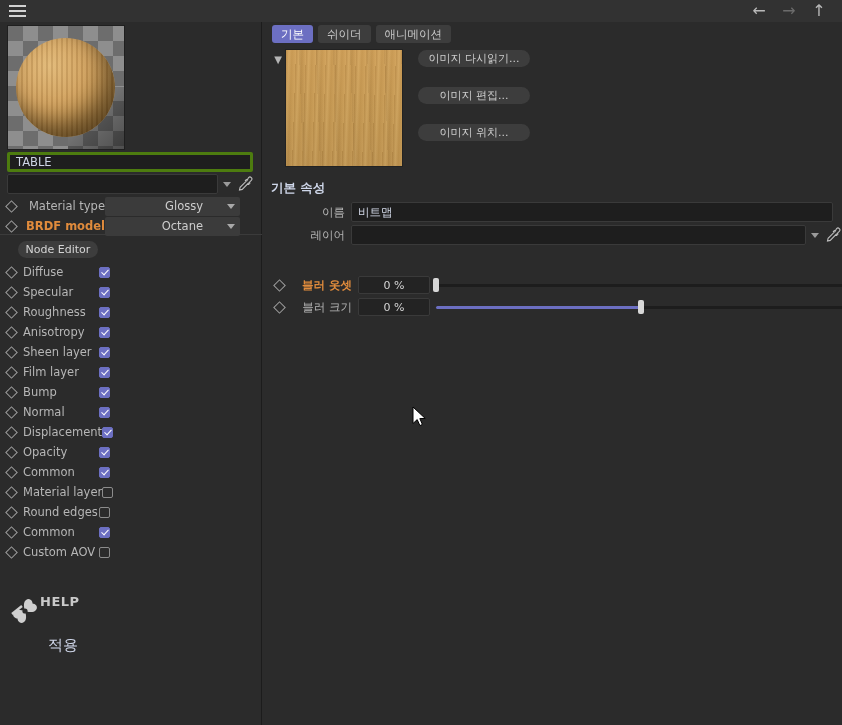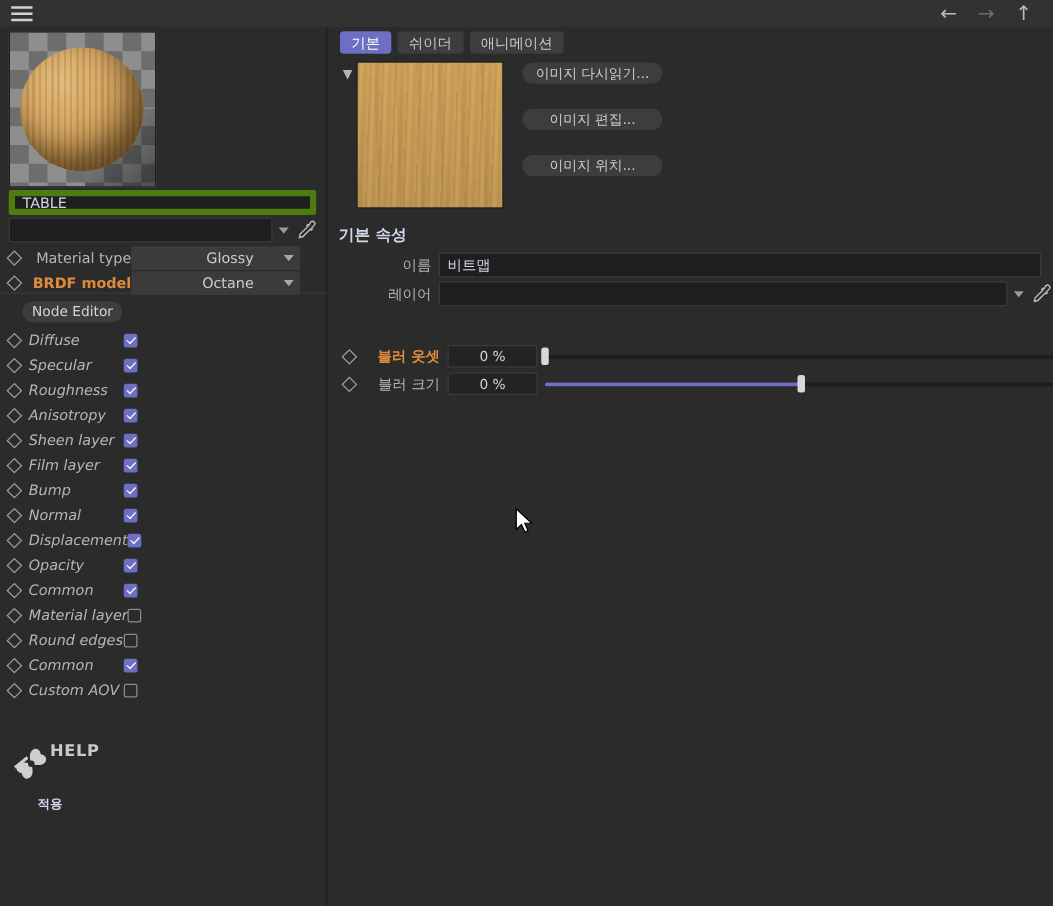--- a/index.html
+++ b/index.html
@@ -60,21 +60,21 @@
       radial-gradient(circle at 34% 28%, #e0b878 0%, #cfa05e 38%, #b0823f 72%, #8a602c 100%);
     box-shadow: inset -10px -14px 22px rgba(0,0,0,.42);
   }
   #preview .shadowq {
     position: absolute; right: 0; bottom: 0; width: 56px; height: 62px;
     background: linear-gradient(135deg, rgba(0,0,0,0) 0%, rgba(0,0,0,.45) 100%);
   }
 
   #nameField {
     position: absolute; left: 7px; top: 130px; width: 246px; height: 20px;
-    background: #1e1e1e; border: 5px solid #4d7c0f; border-radius: 2px;
+    background: #1e1e1e; border: 3px solid #4d7c0f; border-radius: 2px;
     color: #cfd6e6; font-size: 11.5px;
     display: flex; align-items: center; padding: 0 6px;
   }
   #layerRow {
     position: absolute; left: 7px; top: 152px; width: 246px; height: 20px;
     display: flex; align-items: center;
   }
   #layerField {
     width: 211px; height: 20px; background: #1e1e1e;
     border: 1px solid #3a3a3a; border-radius: 2px;
@@ -111,42 +111,42 @@
 
   #hr1 { position: absolute; left: 0; top: 212px; width: 262px; height: 1px; background: #3b3b3b; }
 
   #nodeEditorBtn {
     position: absolute; left: 18px; top: 219px; width: 80px; height: 17px;
     background: #3d3d3d; border-radius: 9px;
     display: flex; align-items: center; justify-content: center;
     color: #d4d4d4; font-size: 11px; cursor: pointer;
   }
 
-  #checklist { position: absolute; left: 0; top: 240px; width: 262px; font-style: italic; }
+  #checklist { position: absolute; left: 0; top: 240px; width: 262px; }
   .chkrow { height: 20px; display: flex; align-items: center; }
   .chkrow .lbl { font-size: 11.5px; color: #b6b6b6; min-width: 76px; }
   .box {
     width: 11px; height: 11px; border-radius: 2px; cursor: pointer;
     background: #2b2b2b; border: 1px solid #8c8c8c;
     display: flex; align-items: center; justify-content: center;
   }
   .box.on { background: #6c6fc2; border-color: #6c6fc2; }
   .box.on::after {
     content: ""; width: 3px; height: 6px; margin-top: -2px;
     border: solid #fff; border-width: 0 1.6px 1.6px 0; transform: rotate(43deg);
   }
 
   #helpblock { position: absolute; left: 8px; top: 572px; width: 120px; }
   #helpIcon { position: relative; width: 40px; height: 34px; }
   #helpLabel {
     position: absolute; left: 32px; top: 0;
     font-size: 13px; font-weight: bold; color: #c9c9c9; letter-spacing: .5px;
   }
   #applyText {
-    margin: 8px 0 0 22px; color: #d0d7ea; font-size: 10px; font-weight: bold;
+    margin: 8px 0 0 40px; color: #d0d7ea; font-size: 15px;
   }
 
   
   #rightpanel {
     position: absolute; left: 263px; top: 22px; width: 579px; height: 703px;
     background: #2b2b2b;
   }
   #tabs { position: absolute; left: 9px; top: 3px; display: flex; gap: 5px; }
   .tab {
     height: 18px; padding: 0 9px; border-radius: 3px;

